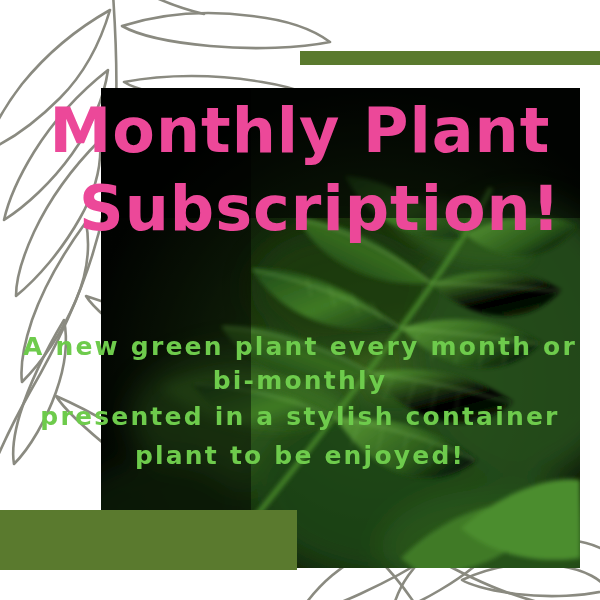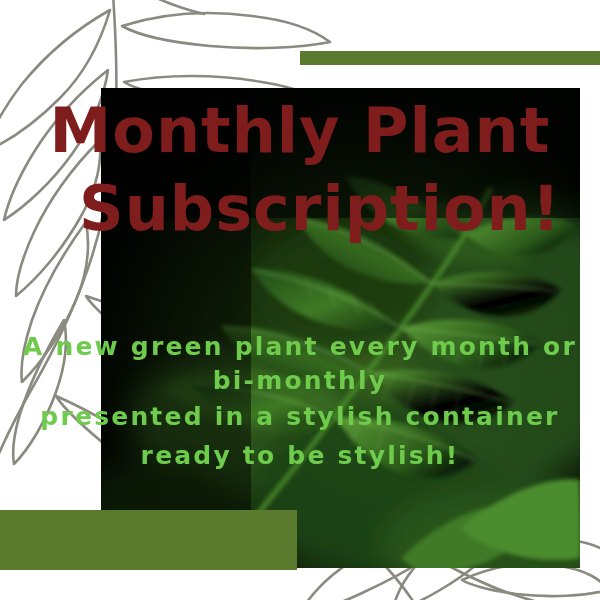--- a/index.html
+++ b/index.html
@@ -38,21 +38,21 @@
 
   
   .textlayer{
     position:absolute;left:0;top:0;width:600px;height:600px;
   }
 
   .title{
     position:absolute;
     left:0;width:600px;
     text-align:center;
-    color:#7f1d1d;
+    color:#ec4899;
     font-family:"DejaVu Sans",sans-serif;
     font-weight:bold;
     font-size:62px;
     line-height:1.0;
     letter-spacing:1px;
     white-space:nowrap;
   }
   .title.l1{top:100px;}
   .title.l2{top:178px;margin-left:20px;}
 
@@ -237,16 +237,16 @@
 
   <div class="bar-bottom"></div>
 
   <div class="textlayer">
     <div class="title l1">Monthly Plant</div>
     <div class="title l2">Subscription!</div>
 
     <div class="body b1">A new green plant every month or</div>
     <div class="body b3">presented in a stylish container</div>
     <div class="body b2">bi-monthly</div>
-    <div class="body b4">ready to be stylish!</div>
+    <div class="body b4">plant to be enjoyed!</div>
   </div>
 
 </div>
 
 </body></html>

